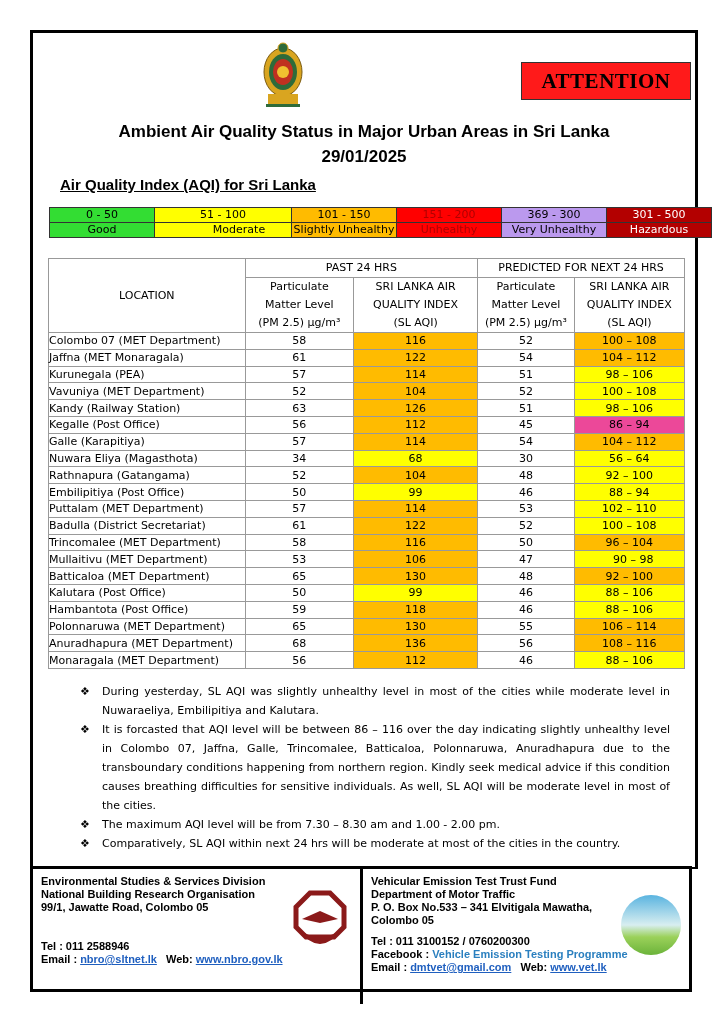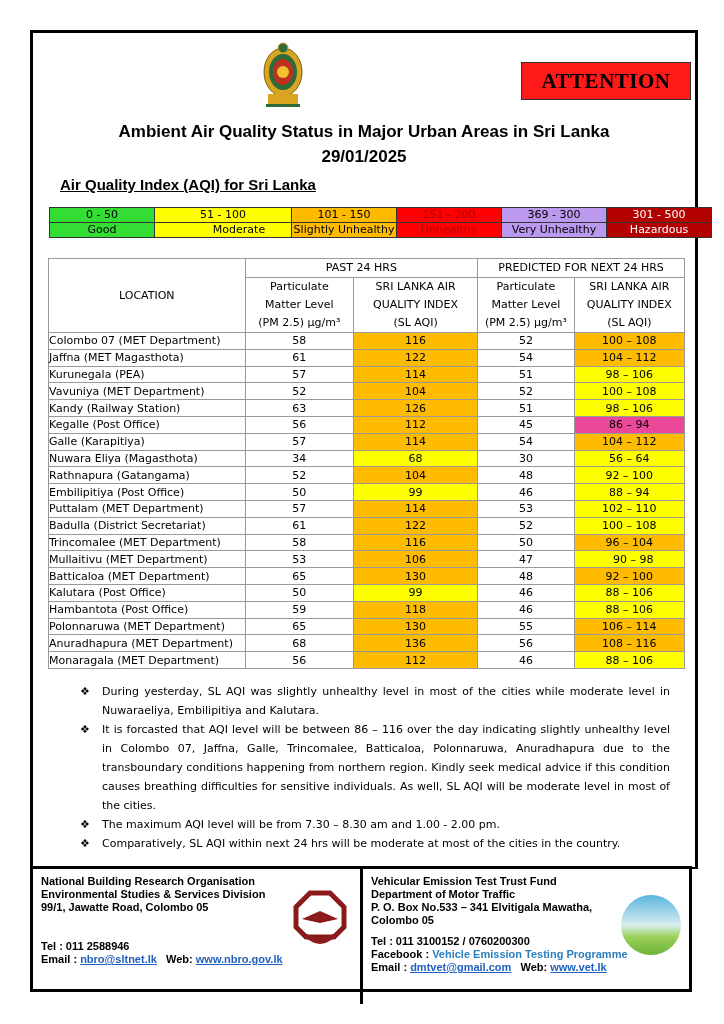--- a/index.html
+++ b/index.html
@@ -89,21 +89,21 @@
   </thead>
   <tbody id="aq-body">
       <tr>
         <td class="loc">Colombo 07 (MET Department)</td>
         <td>58</td>
         <td style="background: rgb(255, 187, 0);">116</td>
         <td>52</td>
         <td style="background: rgb(255, 187, 0);">100 – 108</td>
       </tr>
       <tr>
-        <td class="loc">Jaffna (MET Magasthota)</td>
+        <td class="loc">Jaffna (MET Monaragala)</td>
         <td>61</td>
         <td style="background: rgb(255, 187, 0);">122</td>
         <td>54</td>
         <td style="background: rgb(255, 187, 0);">104 – 112</td>
       </tr>
       <tr>
         <td class="loc">Kurunegala (PEA)</td>
         <td>57</td>
         <td style="background: rgb(255, 187, 0);">114</td>
         <td>51</td>
@@ -233,22 +233,22 @@
 
 <div class="notes" id="notes">
     <div class="note"><span class="bullet">❖</span><span>During yesterday, SL AQI was slightly unhealthy level in most of the cities while moderate level in Nuwaraeliya, Embilipitiya and Kalutara.</span></div>
     <div class="note"><span class="bullet">❖</span><span>It is forcasted that AQI level will be between 86 – 116 over the day indicating slightly unhealthy level in Colombo 07, Jaffna, Galle, Trincomalee, Batticaloa, Polonnaruwa, Anuradhapura due to the transboundary conditions happening from northern region. Kindly seek medical advice if this condition causes breathing difficulties for sensitive individuals. As well, SL AQI will be moderate level in most of the cities.</span></div>
     <div class="note"><span class="bullet">❖</span><span>The maximum AQI level will be from 7.30 – 8.30 am and 1.00 - 2.00 pm.</span></div>
     <div class="note"><span class="bullet">❖</span><span>Comparatively, SL AQI within next 24 hrs will be moderate at most of the cities in the country.</span></div>
   </div>
 
 <div class="footer">
   <div class="fcol left">
+    <div>Environmental Studies &amp; Services Division</div>
     <div>National Building Research Organisation</div>
-    <div>Environmental Studies &amp; Services Division</div>
     <div>99/1, Jawatte Road, Colombo 05</div>
     <div style="height:26px"></div>
     <div>Tel : 011 2588946</div>
     <div><span>Email : </span><span class="link">nbro@sltnet.lk</span>&nbsp;&nbsp;&nbsp;<span>Web: </span><span class="link">www.nbro.gov.lk</span></div>
   </div>
   <svg class="nbro-logo" viewBox="0 0 60 62">
     <polygon points="20,4 40,4 54,18 54,38 44,48 16,48 6,38 6,18" fill="none" stroke="#8b1a1a" stroke-width="5"></polygon>
     <path d="M12 30 L30 22 L48 30 L30 34 Z" fill="#8b1a1a"></path>
     <path d="M8 40 Q30 70 52 40 Q30 56 8 40 Z" fill="#8b1a1a"></path>
   </svg>

